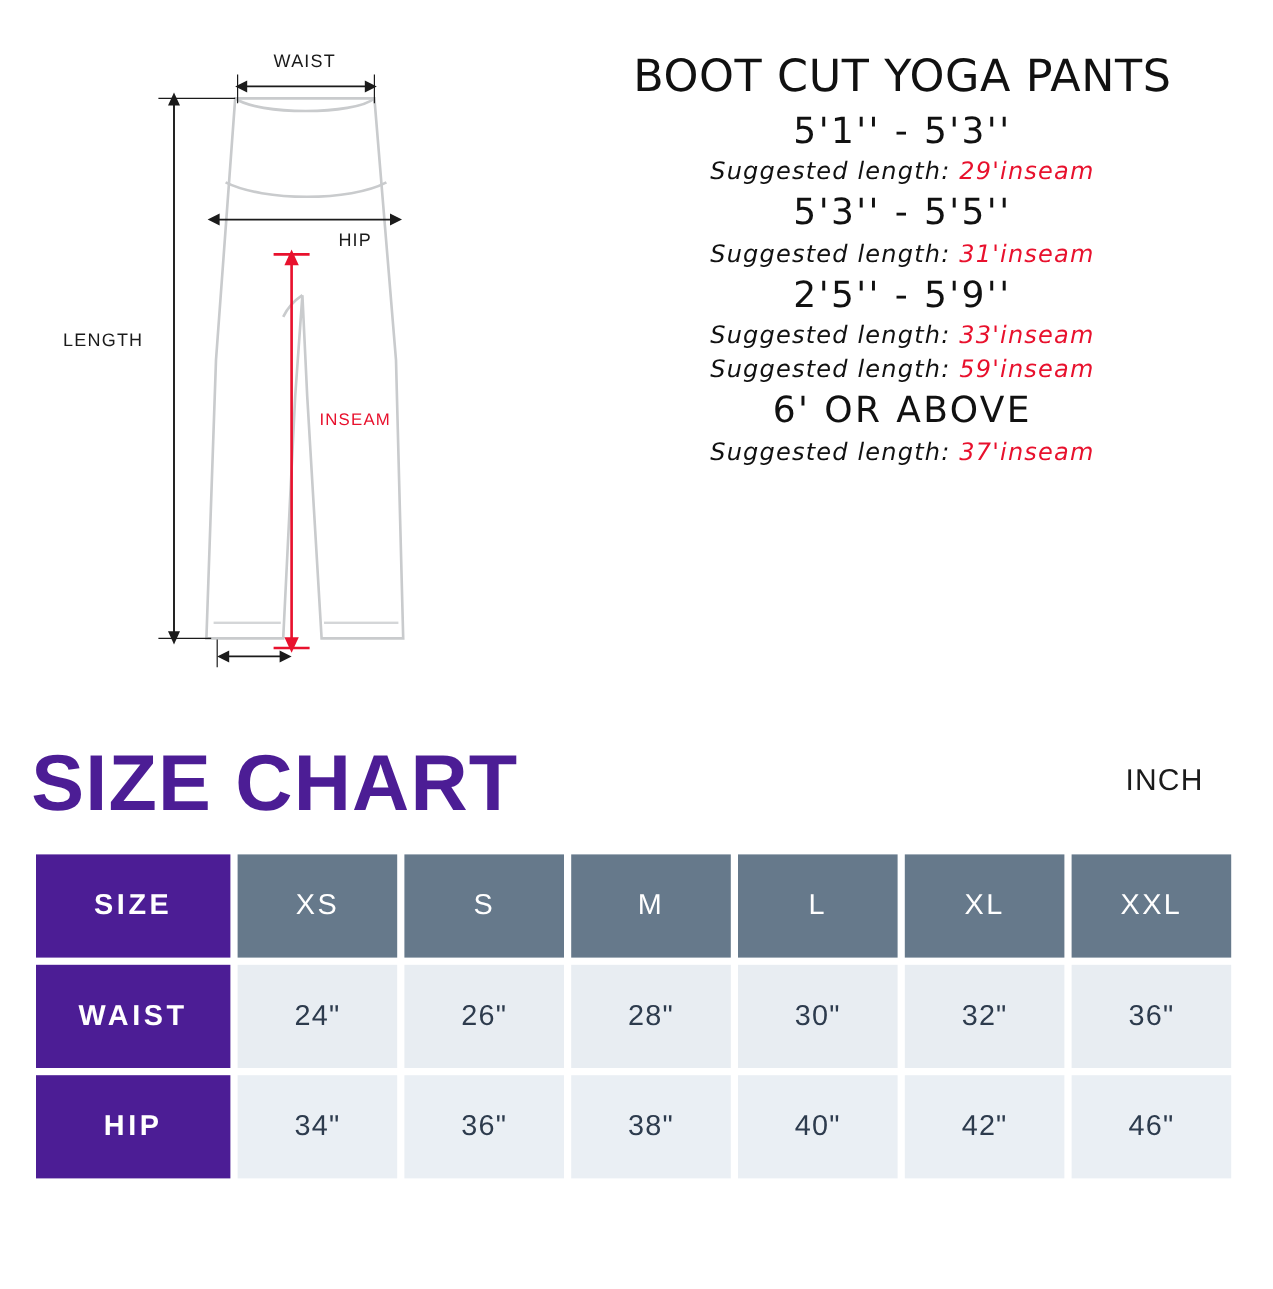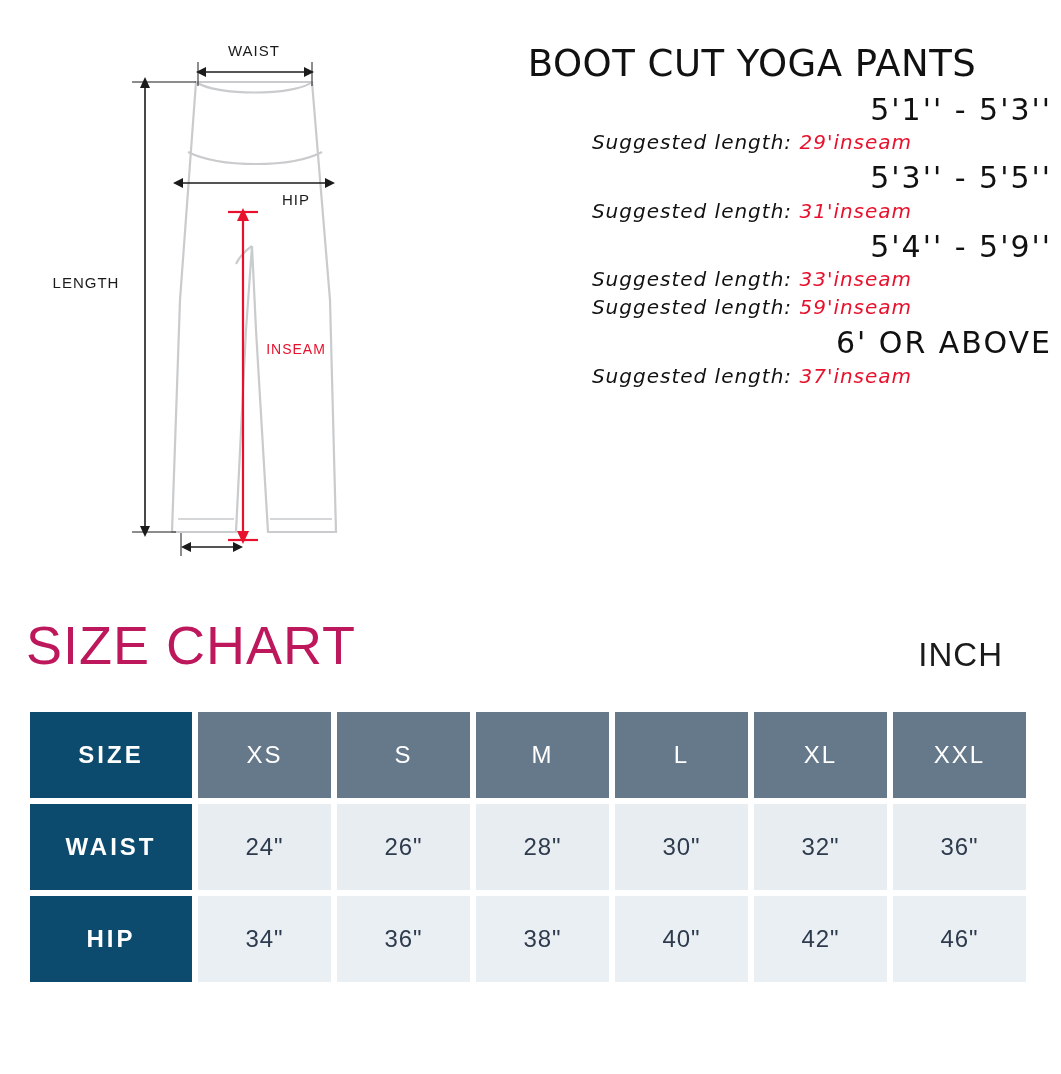--- a/index.html
+++ b/index.html
@@ -50,21 +50,20 @@
     margin: 0 0 6px 0;
     line-height: 1.1;
   }
   .height-row {
     font-family: "DejaVu Sans", sans-serif;
     font-size: 30px;
     letter-spacing: 2px;
     color: #111;
     margin: 4px 0 1px 0;
     line-height: 1.25;
-    text-align: right;
   }
   .suggest-row {
     font-family: "DejaVu Sans", sans-serif;
     font-style: italic;
     font-size: 20px;
     letter-spacing: 1px;
     color: #111;
     margin: 0 0 2px 0;
     line-height: 1.3;
   }
@@ -83,50 +82,50 @@
   }
   .chart-head {
     position: relative;
     height: 110px;
   }
   .chart-title {
     position: absolute;
     left: 26px;
     top: 18px;
     font-family: "Liberation Sans", sans-serif;
-    font-size: 54px;
-    font-weight: 400;
-    letter-spacing: 1px;
-    color: #be185d;
+    font-size: 66px;
+    font-weight: 700;
+    letter-spacing: 1px;
+    color: #4c1d95;
   }
   .chart-unit {
     position: absolute;
     right: 58px;
     top: 40px;
     font-family: "Liberation Sans", sans-serif;
-    font-size: 33px;
+    font-size: 25px;
     letter-spacing: 1px;
     color: #1b1b1b;
   }
 
   table.size-table {
     border-collapse: separate;
     border-spacing: 6px 6px;
     margin-left: 24px;
     width: 1008px;
     table-layout: fixed;
   }
   table.size-table td {
     height: 84px;
     text-align: center;
     vertical-align: middle;
     font-family: "Liberation Sans", sans-serif;
   }
   td.rowhead {
-    background: #0c4a6e;
+    background: #4c1d95;
     color: #ffffff;
     font-weight: bold;
     font-size: 24px;
     letter-spacing: 3px;
     width: 160px;
   }
   td.colhead {
     background: #66798b;
     color: #ffffff;
     font-size: 24px;
@@ -220,21 +219,21 @@
       <span>Suggested length:</span>
       <span class="inseam-val">29'inseam</span>
     </div>
 
     <div class="height-row">5'3'' - 5'5''</div>
     <div class="suggest-row">
       <span>Suggested length:</span>
       <span class="inseam-val">31'inseam</span>
     </div>
 
-    <div class="height-row">5'4'' - 5'9''</div>
+    <div class="height-row">2'5'' - 5'9''</div>
     <div class="suggest-row">
       <span>Suggested length:</span>
       <span class="inseam-val">33'inseam</span>
     </div>
 
     <div class="suggest-row">
       <span>Suggested length:</span>
       <span class="inseam-val">59'inseam</span>
     </div>
 

